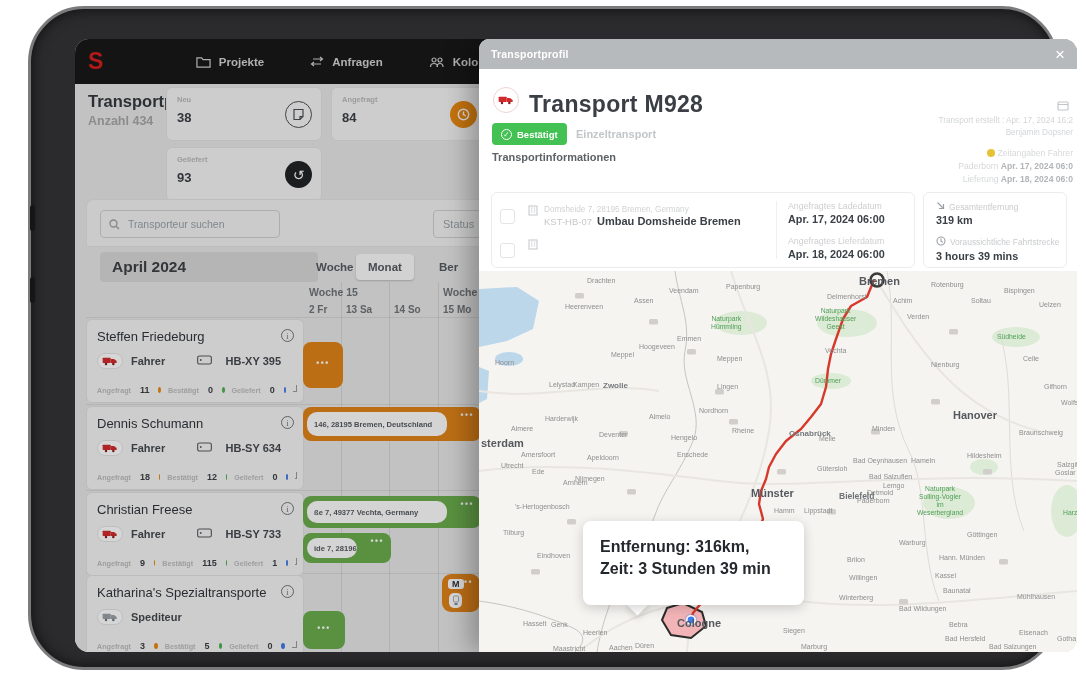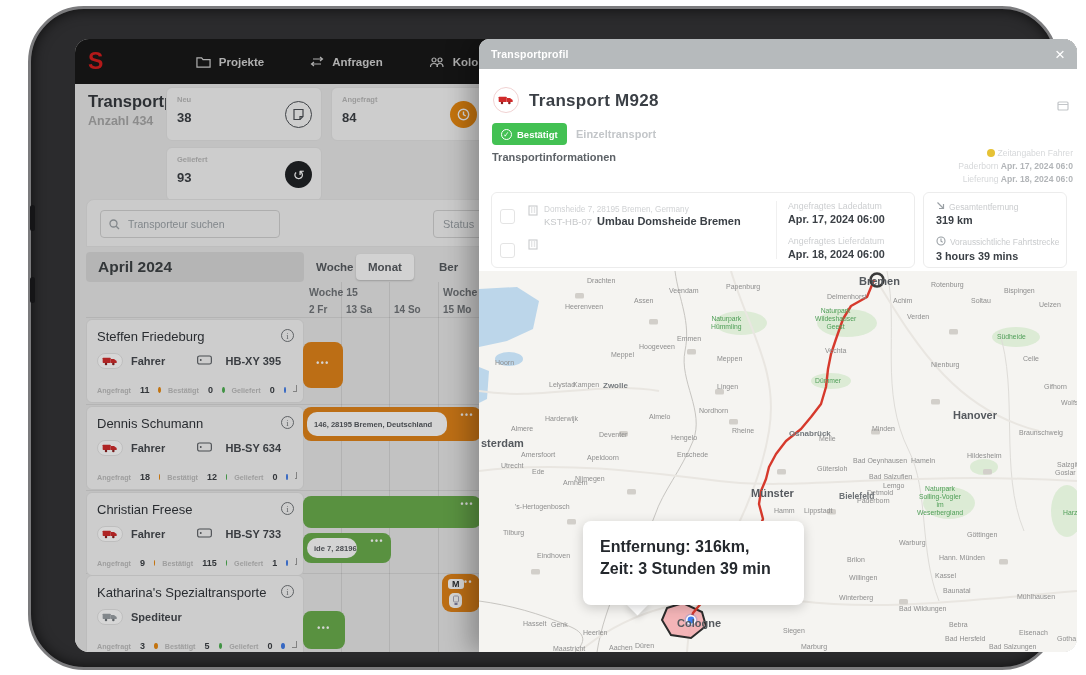--- a/index.html
+++ b/index.html
@@ -32,21 +32,21 @@
   .sc-icon.dark{background:#1f2124;color:#fff;font-size:14px;}
   .filter-panel{position:absolute;left:11px;top:115px;width:520px;height:48px;background:#f2f2f2;
                 border-radius:8px 8px 0 0;border:1px solid #e2e2e2;}
   .search-box{position:absolute;left:13px;top:10px;width:180px;height:28px;border:1px solid #cfcfcf;
               border-radius:4px;display:flex;align-items:center;padding:0 8px;gap:6px;background:transparent;}
   .search-box input{border:none;outline:none;background:transparent;font-size:10.5px;color:#6b7075;width:140px;}
   .search-box input::placeholder{color:#9aa0a5;}
   .fake-select{position:absolute;top:10px;height:28px;border:1px solid #cfcfcf;border-radius:4px;
                display:flex;align-items:center;justify-content:space-between;padding:0 9px;
                font-size:11px;color:#9aa0a5;cursor:pointer;}
-  .april-bar{position:absolute;left:11px;top:168px;width:218px;height:30px;background:#d8d8d8;
+  .april-bar{position:absolute;left:25px;top:168px;width:218px;height:30px;background:#d8d8d8;
              border-radius:4px;display:flex;align-items:center;padding-left:12px;
              font-size:15.5px;font-weight:700;color:#3c4043;}
   .vtab{position:absolute;top:170px;height:26px;display:flex;align-items:center;justify-content:center;
         font-size:11.5px;font-weight:700;color:#55595e;border-radius:4px;cursor:pointer;padding:0 12px;}
   .vtab.active{background:#fafafa;box-shadow:0 1px 2px rgba(0,0,0,.2);}
   .wk-group{position:absolute;top:202px;font-size:10.5px;font-weight:700;color:#6f7377;white-space:nowrap;}
   .day-col{position:absolute;top:220px;font-size:10px;font-weight:600;color:#6f7377;white-space:nowrap;}
   .gridv{position:absolute;top:198px;bottom:0;width:1px;background:rgba(0,0,0,.08);}
   .gridh{position:absolute;left:11px;right:0;height:1px;background:rgba(0,0,0,.07);}
   
@@ -84,21 +84,21 @@
   .scrim{position:absolute;inset:0;background:rgba(12,12,12,.17);pointer-events:none;}
   
   .overlay{position:absolute;left:404px;top:0;width:598px;height:613px;background:#fff;
            border-radius:10px 0 0 0;box-shadow:-10px 0 24px rgba(0,0,0,.28);}
   .ovl-header{position:absolute;left:0;top:0;right:0;height:30px;background:#b6babc;border-radius:10px 0 0 0;
               display:flex;align-items:center;padding:0 12px;}
   .ovl-header .t{color:#fff;font-size:10.5px;font-weight:700;letter-spacing:.2px;}
   .ovl-close{margin-left:auto;color:#fff;font-size:17px;line-height:1;cursor:pointer;}
   .tr-icon{position:absolute;left:14px;top:48px;width:26px;height:26px;border-radius:50%;border:1.4px solid #f0d2d2;
            display:flex;align-items:center;justify-content:center;}
-  .ovl-title{position:absolute;left:50px;top:52px;font-size:17px;font-weight:600;color:#3a3f45;letter-spacing:.3px;}
+  .ovl-title{position:absolute;left:50px;top:52px;font-size:23px;font-weight:600;color:#3a3f45;letter-spacing:.3px;}
   .box-ic{position:absolute;right:8px;top:58px;color:#c2c5c8;}
   .badge{position:absolute;left:13px;top:84px;height:22px;background:#43C153;border-radius:4px;
          display:flex;align-items:center;gap:5px;padding:0 9px;cursor:pointer;}
   .badge .ck{width:11px;height:11px;border:1.3px solid #fff;border-radius:50%;color:#fff;font-size:7.5px;
              display:flex;align-items:center;justify-content:center;}
   .badge .bt{color:#fff;font-size:9.5px;font-weight:700;}
   .einzel{position:absolute;left:97px;top:89px;font-size:11px;font-weight:600;color:#c3c6c9;}
   .meta1{position:absolute;right:4px;top:76px;text-align:right;font-size:8.2px;color:#d2d5d8;line-height:12px;white-space:nowrap;}
   .meta2{position:absolute;right:4px;top:108px;text-align:right;font-size:8.6px;line-height:13px;white-space:nowrap;}
   .meta2 .lab{color:#d6d8da;}
@@ -374,20 +374,21 @@
           </div>
         <div id="bars-layer">
             <div class="bar orange" style="left: 228px; top: 258px; width: 40px; height: 46px;">
               <span class="dots center">•••</span>
             </div>
             <div class="bar orange" style="left: 228px; top: 323px; width: 178px; height: 34px;">
               <span class="pill">146, 28195 Bremen, Deutschland</span>
               <span class="dots">•••</span>
             </div>
             <div class="bar green" style="left: 228px; top: 412px; width: 178px; height: 32px;">
+              <span class="pill">ße 7, 49377 Vechta, Germany</span>
               <span class="dots">•••</span>
             </div>
             <div class="bar green" style="left: 228px; top: 449px; width: 88px; height: 30px;">
               <span class="pill">ide 7, 28196</span>
               <span class="dots">•••</span>
             </div>
             <div class="bar green" style="left: 228px; top: 527px; width: 42px; height: 38px;">
               <span class="dots center">•••</span>
             </div>
             <div class="bar orange mcard" style="left: 367px; top: 490px; width: 38px; height: 38px;">
@@ -423,20 +424,24 @@
           <svg width="12" height="12" viewBox="0 0 12 12">
               <rect x="1" y="3" width="10" height="8" rx="1" fill="none" stroke="#c2c5c8" stroke-width="1.2"></rect>
               <line x1="1" y1="5.5" x2="11" y2="5.5" stroke="#c2c5c8" stroke-width="1.2"></line>
             </svg>
         </div>
         <div class="badge">
           <span class="ck">✓</span>
           <span class="bt">Bestätigt</span>
         </div>
         <div class="einzel">Einzeltransport</div>
+        <div class="meta1">
+          <div>Transport erstellt : Apr. 17, 2024 16:2</div>
+          <div>Benjamin Dopsner</div>
+        </div>
         <div class="meta2">
           <div><span class="ydot"></span><span class="lab">Zeitangaben Fahrer</span></div>
           <div><span class="lab">Paderborn</span> <span class="val">Apr. 17, 2024 06:0</span></div>
           <div><span class="lab">Lieferung</span> <span class="val">Apr. 18, 2024 06:0</span></div>
         </div>
         <div class="sec-title">Transportinformationen</div>
 
         <div class="ovl-card" style="left:12px;width:424px;" id="stops-card">
           <div style="position:absolute;left:284px;top:8px;bottom:8px;width:1px;background:#f0f0f0;"></div>
           <div id="ovl-dates"></div>

